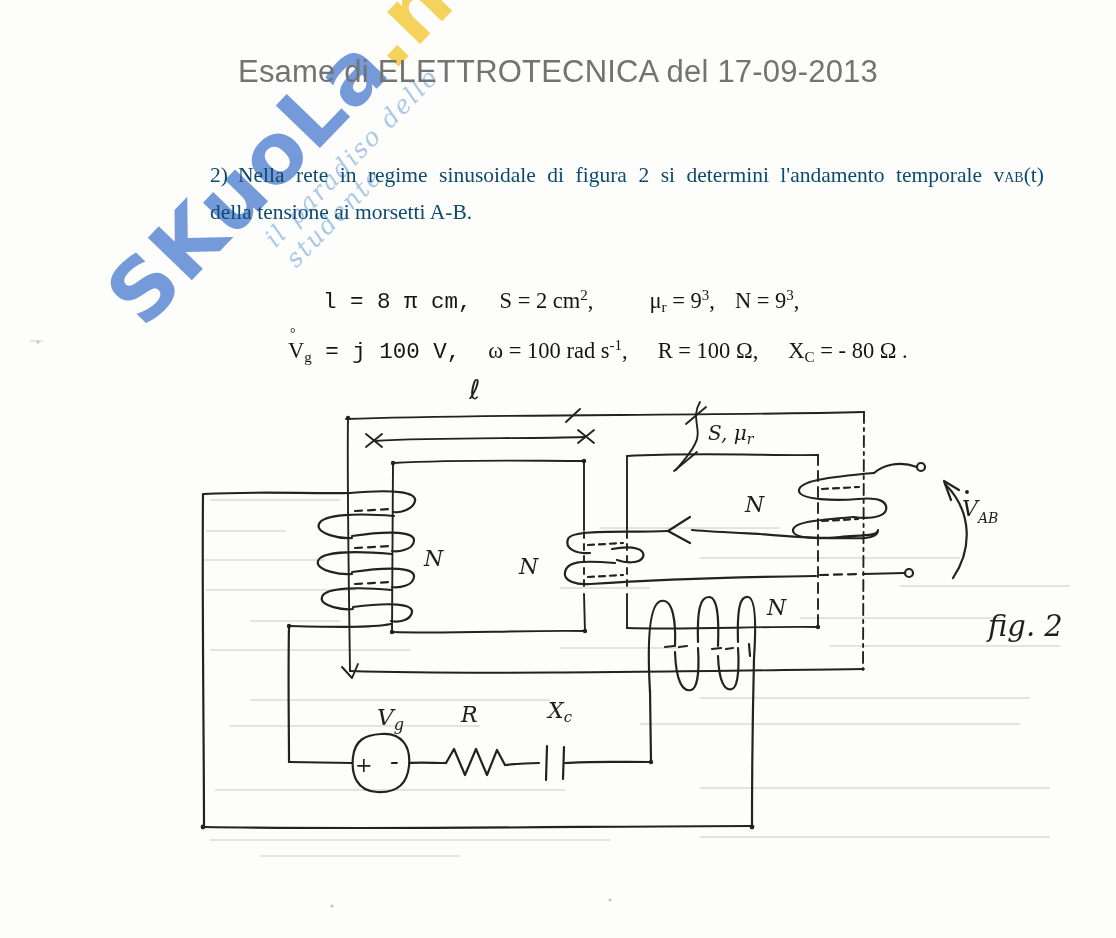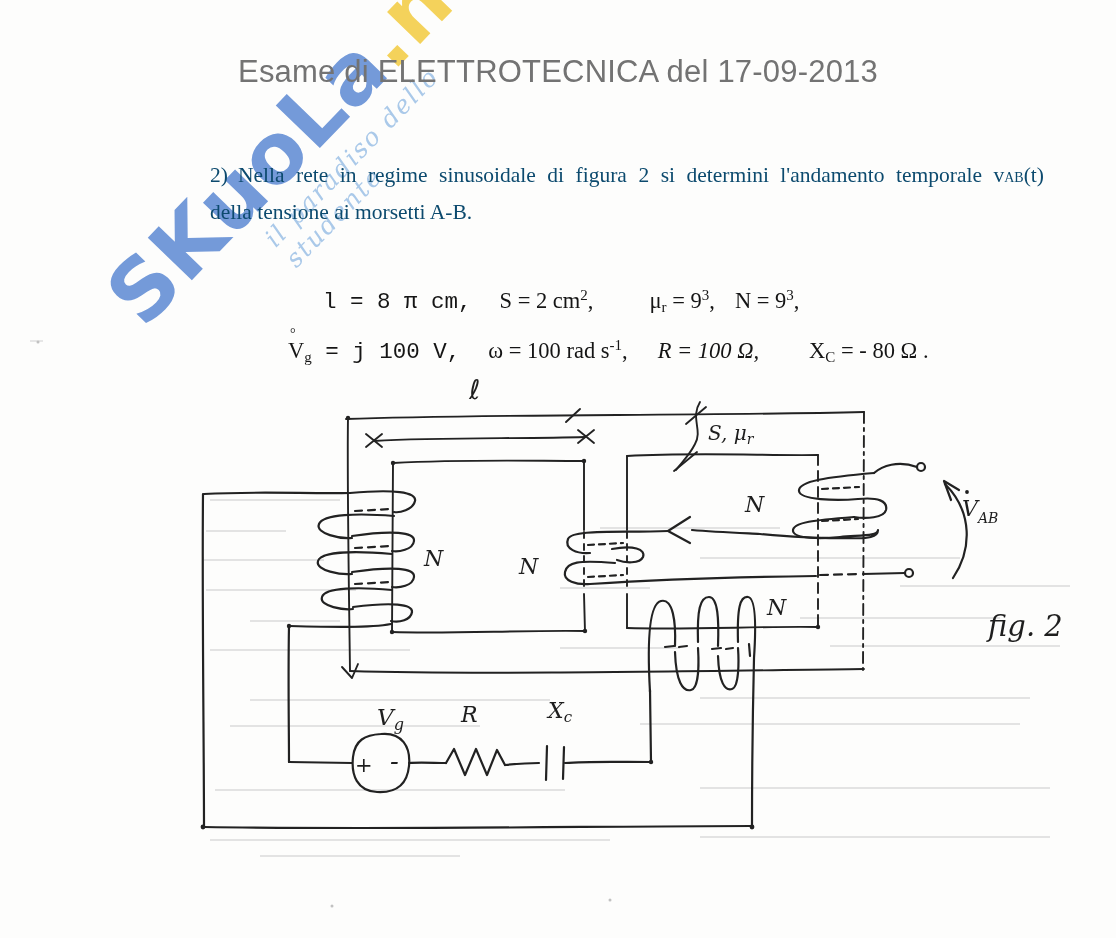--- a/index.html
+++ b/index.html
@@ -37,21 +37,21 @@
     font-size:21.5px; line-height:34px; color:#0c4a6e;
   }
   .p1 { text-align:justify; text-align-last:justify; }
   .p-num { margin-right:10px; }
   .sub  { font-size:14px; }
   .sup  { font-size:15px; vertical-align:super; line-height:0; }
   .params1 { position:absolute; z-index:1; left:323px; top:288px; font-size:22.5px; }
   .params2 { position:absolute; z-index:1; left:288px; top:338px; font-size:22.5px; }
   .gap28 { margin-right:28px;font-family:Liberation Mono, monospace; } .gap56 { margin-right:56px; }
   .gap20 { margin-right:20px; } .gap30 { margin-right:30px; }
-  .gap33 { margin-right:50px;font-style:italic; }
+  .gap33 { margin-right:30px; }
   .psub { font-size:15px; vertical-align:-4px; }
   .vring-wrap { position:relative; display:inline-block; }
   .vring { position:absolute; top:-12px; left:2px; font-size:14px; }
   
   .sketch { position:absolute; z-index:2; left:0; top:0; }
   .ink   { stroke:#222; stroke-width:2.2; fill:none; stroke-linecap:round; stroke-linejoin:round; }
   .thin  { stroke-width:1.9; }
   .streak{ stroke:#c3c3c3; stroke-width:1.3; fill:none; opacity:.6; }
   .hand  { font-family:"DejaVu Serif", serif; font-style:italic; fill:#1e1e1e; }
   .ell   { font-family:"DejaVu Sans", sans-serif; font-style:normal; }

